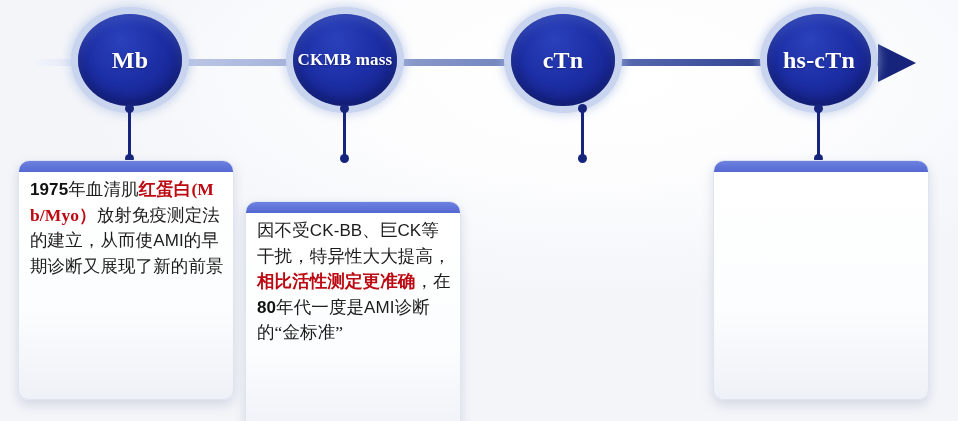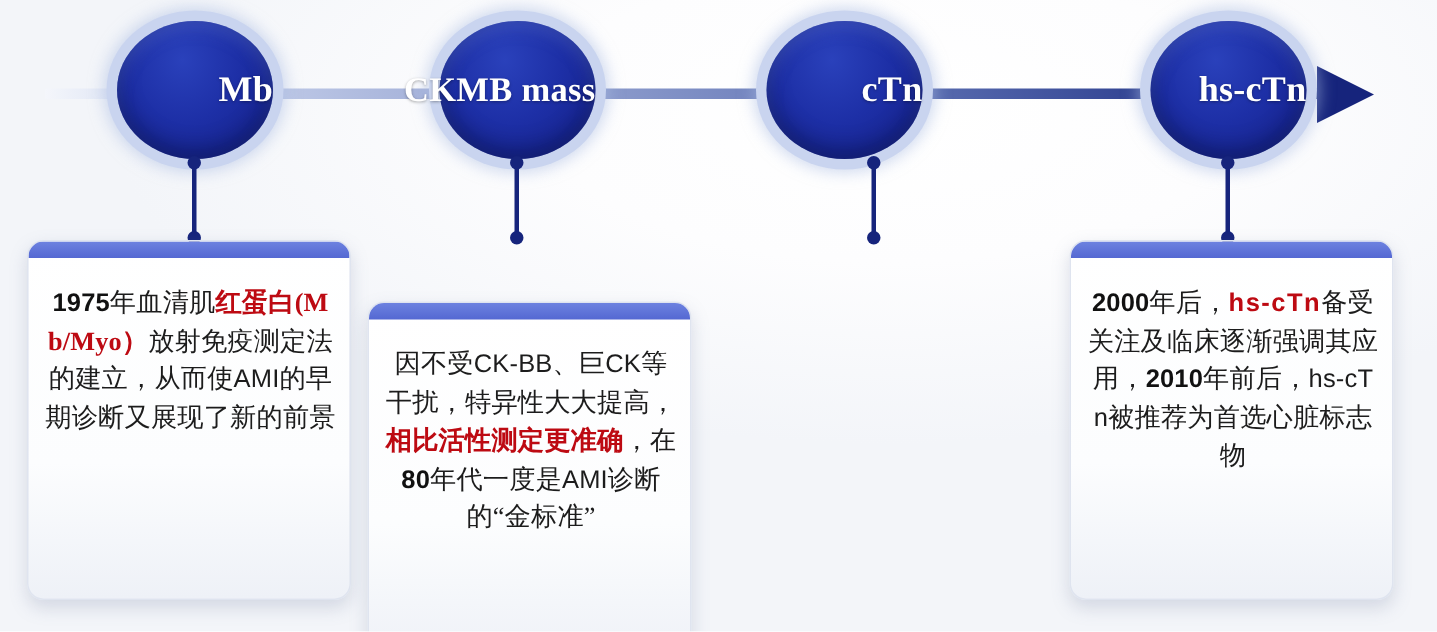--- a/index.html
+++ b/index.html
@@ -71,32 +71,32 @@
     left: 7px;
     top: 7px;
     right: 7px;
     bottom: 7px;
     border-radius: 50%;
     background: radial-gradient(ellipse at 42% 28%, #2a41bb 0%, #1d2fa6 45%, #141f85 100%);
     box-shadow: inset 0 -6px 14px rgba(5,10,55,0.45),
                 inset 0 5px 10px rgba(110,135,225,0.35);
     display: flex;
     align-items: center;
-    justify-content: flex-end;
+    justify-content: center;
   }
   .node-label {
     font-family: "Liberation Serif", "DejaVu Serif", serif;
     font-weight: bold;
     font-size: 24px;
     color: #ffffff;
     white-space: nowrap;
     letter-spacing: 0.2px;
     text-shadow: 0 1px 2px rgba(0,0,0,0.35);
   }
-  .node.wide .node-label { font-size: 23px; }
+  .node.wide .node-label { font-size: 17px; }
 
   .node1 { left: 71px; }
   .node2 { left: 286px; }
   .node3 { left: 504px; }
   .node4 { left: 760px; }
 
   
   .connector {
     position: absolute;
     top: 104px;
@@ -144,28 +144,27 @@
     left: 0;
     top: 0;
     width: 100%;
     height: 11px;
     background: linear-gradient(180deg, #6d82e0 0%, #5468d2 100%);
   }
   .card-text {
     position: absolute;
     left: 11px;
     right: 9px;
-    top: 28px;
+    top: 16px;
     font-family: "Liberation Serif", "DejaVu Serif", serif;
     font-size: 17.5px;
     line-height: 25.5px;
     color: #1c1c1c;
     letter-spacing: 0.1px;
     word-break: break-all;
-    text-align: center;
   }
   .card-text .em {
     color: #bd0a12;
     font-weight: bold;
   }
   .card-text .bk {
     color: #111111;
     font-weight: bold;
     font-family: "Liberation Sans", "DejaVu Sans", sans-serif;
     font-size: 17px;
@@ -244,16 +243,15 @@
   <div class="card card1">
     <div class="card-topbar"></div>
     <div class="card-text"><span class="bk">1975</span><span>年血清肌</span><span class="em">红蛋白(Mb/Myo）</span><span>放射免疫测定法的建立，从而使</span><span class="sans">AMI</span><span>的早期诊断又展现了新的前景</span></div>
   </div>
   <div class="card card2">
     <div class="card-topbar"></div>
     <div class="card-text"><span>因不受</span><span class="sans">CK-BB</span><span>、巨</span><span class="sans">CK</span><span>等干扰，特异性大大提高，</span><span class="em">相比活性测定更准确</span><span>，在</span><span class="bk">80</span><span>年代一度是</span><span class="sans">AMI</span><span>诊断的“金标准”</span></div>
   </div>
   <div class="card card4">
     <div class="card-topbar"></div>
-    <div class="card-text"><span class="bk">2000</span><span>年后，</span><span class="em-sans">hs-cTn</span><span>备受关注及临床逐渐强调其应用，</span><span class="bk">2010</span><span>年前后，</span><span class="sans">hs-cTn</span><span>被推荐为首选心脏标志物</span></div>
   </div>
 
 </div>
 
 </body></html>

